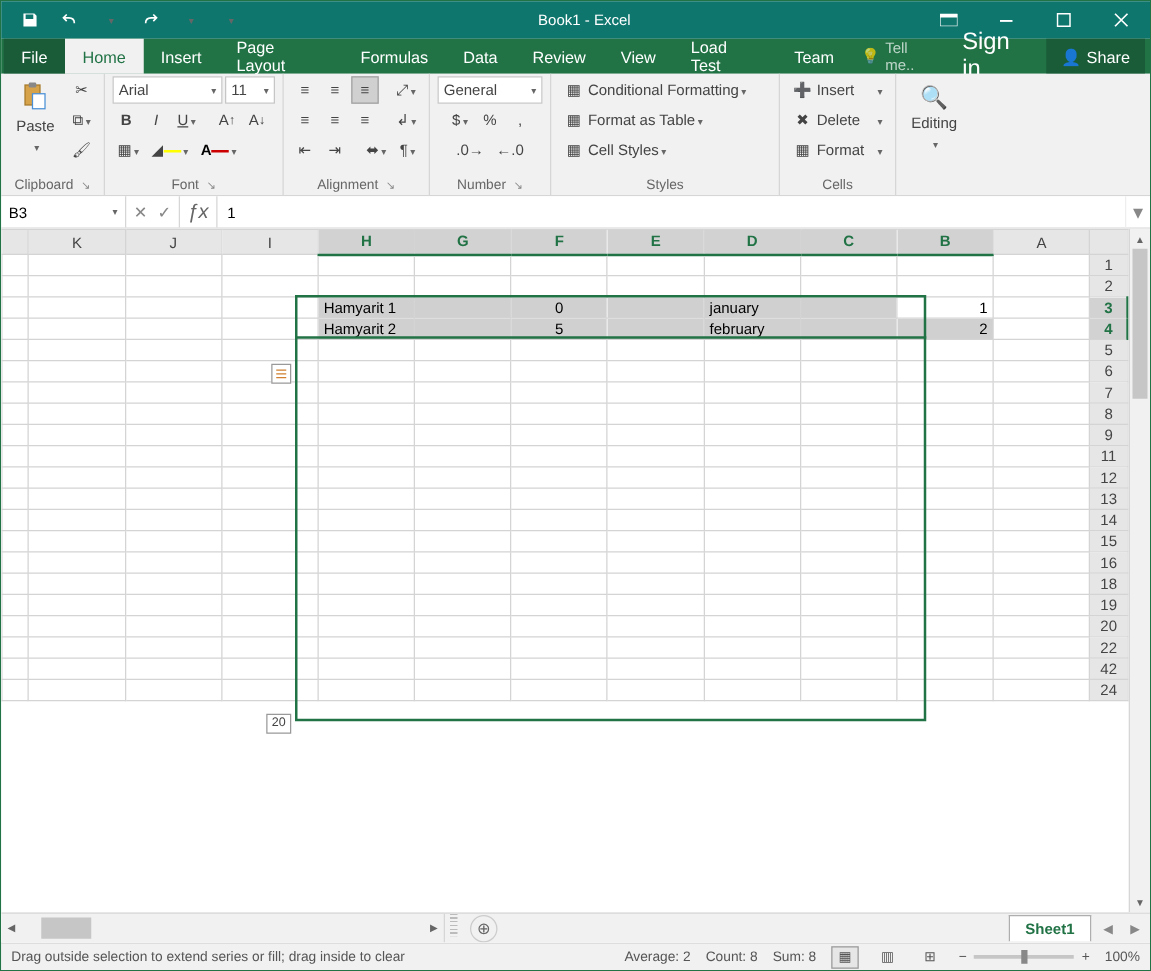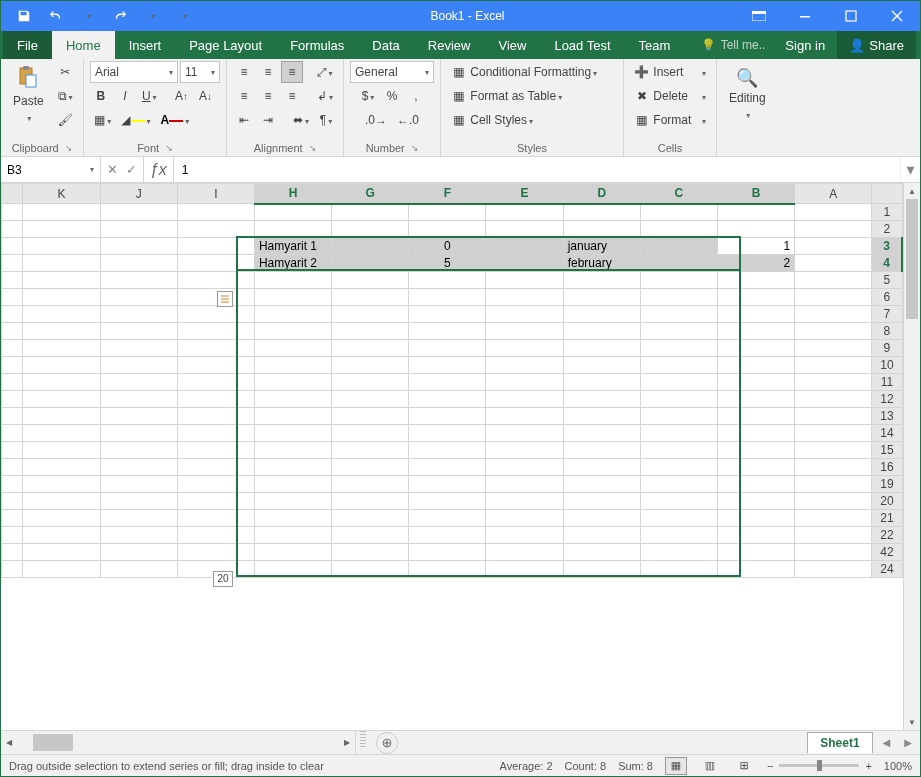--- a/index.html
+++ b/index.html
@@ -1,34 +1,34 @@
 <!DOCTYPE html>
 <html><head>
 <meta charset="utf-8">
 <style>
   * { box-sizing: border-box; margin: 0; padding: 0; font-family: "Segoe UI", Arial, sans-serif; }
   body { background: #888; width: 921px; height: 777px; overflow: hidden; }
   .window { width: 921px; height: 777px; background: #fff; display: flex; flex-direction: column; border: 1px solid #217346; }
   
   
-  .titlebar { height: 30px; background: #3b82f6; display: flex; align-items: center; color: #fff; font-size: 12px; }
+  .titlebar { height: 30px; background: #0f766e; display: flex; align-items: center; color: #fff; font-size: 12px; }
   .qat { display: flex; align-items: center; gap: 2px; padding-left: 8px; }
   .qat-btn { width: 30px; height: 30px; display: flex; align-items: center; justify-content: center; color: #fff; cursor: pointer; }
   .title-spacer { flex: 1; text-align: center; }
   .title-right { display: flex; align-items: center; }
   .win-btn { width: 46px; height: 30px; display: flex; align-items: center; justify-content: center; color: #fff; cursor: pointer; font-size: 11px; }
 
   
   .ribbon-tabs { height: 28px; background: #217346; display: flex; align-items: stretch; padding-left: 2px; }
   .ribbon-tab { padding: 0 14px; color: #fff; font-size: 13px; display: flex; align-items: center; cursor: pointer; }
   .ribbon-tab.active { background: #f1f1f1; color: #217346; }
   .ribbon-tab.file { background: #1a5c38; margin-right: 0; }
   .ribbon-right { margin-left: auto; display: flex; align-items: center; padding-right: 4px; gap: 2px; }
   .tell-me { color: rgba(255,255,255,0.7); font-size: 12px; display: flex; align-items: center; gap: 4px; padding: 0 8px; }
-  .sign-in { color: #fff; font-size: 13px; padding: 0 10px; display: flex; align-items: center; cursor: pointer; }
+  .sign-in { color: #fff; font-size: 19px; padding: 0 10px; display: flex; align-items: center; cursor: pointer; }
   .share-btn { background: #1a5c38; color: #fff; padding: 0 12px; height: 28px; display: flex; align-items: center; gap: 4px; font-size: 13px; cursor: pointer; }
 
   
   .ribbon { height: 98px; background: #f1f1f1; border-bottom: 1px solid #d6d6d6; display: flex; font-size: 12px; color: #444; }
   .rgroup { display: flex; flex-direction: column; border-right: 1px solid #d6d6d6; padding: 2px 6px 0 6px; }
   .rgroup-body { flex: 1; display: flex; align-items: flex-start; gap: 4px; }
   .rgroup-label { text-align: center; font-size: 11px; color: #666; padding: 2px 0; display: flex; justify-content: center; align-items: center; gap: 6px; }
   .dialog-launcher { font-size: 9px; color: #888; cursor: pointer; }
   .vcol { display: flex; flex-direction: column; gap: 2px; align-items: center; }
   .hrow { display: flex; gap: 2px; align-items: center; }
@@ -540,35 +540,20 @@
                 <td></td>
                 <td></td>
                 <td></td>
                 <td></td>
                 <td></td>
                 <td></td>
                 <td></td>
                 <td></td>
                 <td></td>
                 <td></td>
-                <th class="row">10</th>
-              </tr>
-              <tr>
-                <th class="corner" style="background: rgb(255, 255, 255); border: 1px solid rgb(212, 212, 212);"></th>
-                <td></td>
-                <td></td>
-                <td></td>
-                <td></td>
-                <td></td>
-                <td></td>
-                <td></td>
-                <td></td>
-                <td></td>
-                <td></td>
-                <td></td>
                 <th class="row">11</th>
               </tr>
               <tr>
                 <th class="corner" style="background: rgb(255, 255, 255); border: 1px solid rgb(212, 212, 212);"></th>
                 <td></td>
                 <td></td>
                 <td></td>
                 <td></td>
                 <td></td>
                 <td></td>
@@ -645,51 +630,51 @@
                 <td></td>
                 <td></td>
                 <td></td>
                 <td></td>
                 <td></td>
                 <td></td>
                 <td></td>
                 <td></td>
                 <td></td>
                 <td></td>
+                <th class="row">18</th>
+              </tr>
+              <tr>
+                <th class="corner" style="background: rgb(255, 255, 255); border: 1px solid rgb(212, 212, 212);"></th>
+                <td></td>
+                <td></td>
+                <td></td>
+                <td></td>
+                <td></td>
+                <td></td>
+                <td></td>
+                <td></td>
+                <td></td>
+                <td></td>
+                <td></td>
                 <th class="row">19</th>
               </tr>
               <tr>
                 <th class="corner" style="background: rgb(255, 255, 255); border: 1px solid rgb(212, 212, 212);"></th>
                 <td></td>
                 <td></td>
                 <td></td>
                 <td></td>
                 <td></td>
                 <td></td>
                 <td></td>
                 <td></td>
                 <td></td>
                 <td></td>
                 <td></td>
                 <th class="row">20</th>
-              </tr>
-              <tr>
-                <th class="corner" style="background: rgb(255, 255, 255); border: 1px solid rgb(212, 212, 212);"></th>
-                <td></td>
-                <td></td>
-                <td></td>
-                <td></td>
-                <td></td>
-                <td></td>
-                <td></td>
-                <td></td>
-                <td></td>
-                <td></td>
-                <td></td>
-                <th class="row">21</th>
               </tr>
               <tr>
                 <th class="corner" style="background: rgb(255, 255, 255); border: 1px solid rgb(212, 212, 212);"></th>
                 <td></td>
                 <td></td>
                 <td></td>
                 <td></td>
                 <td></td>
                 <td></td>
                 <td></td>

